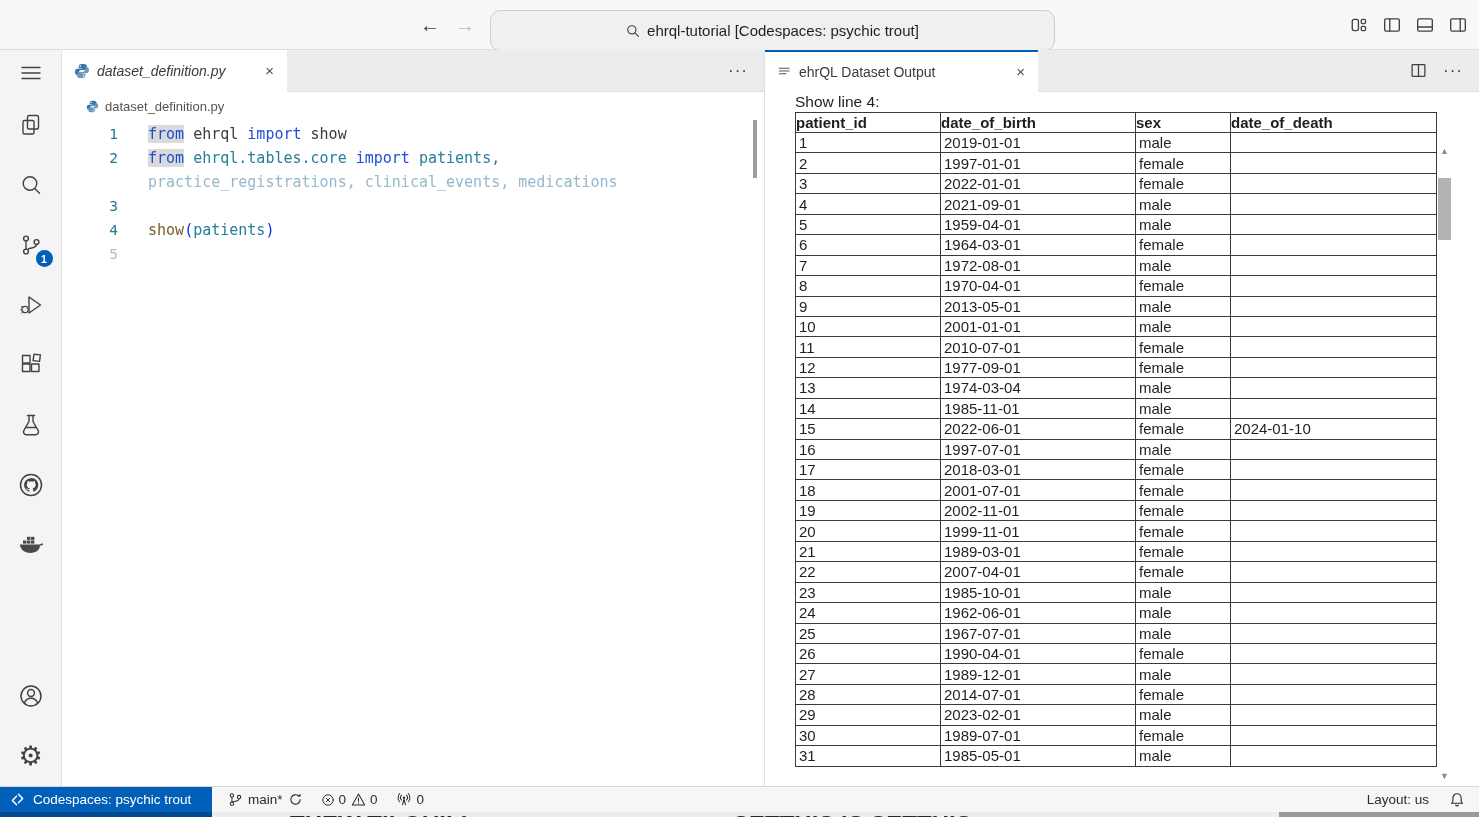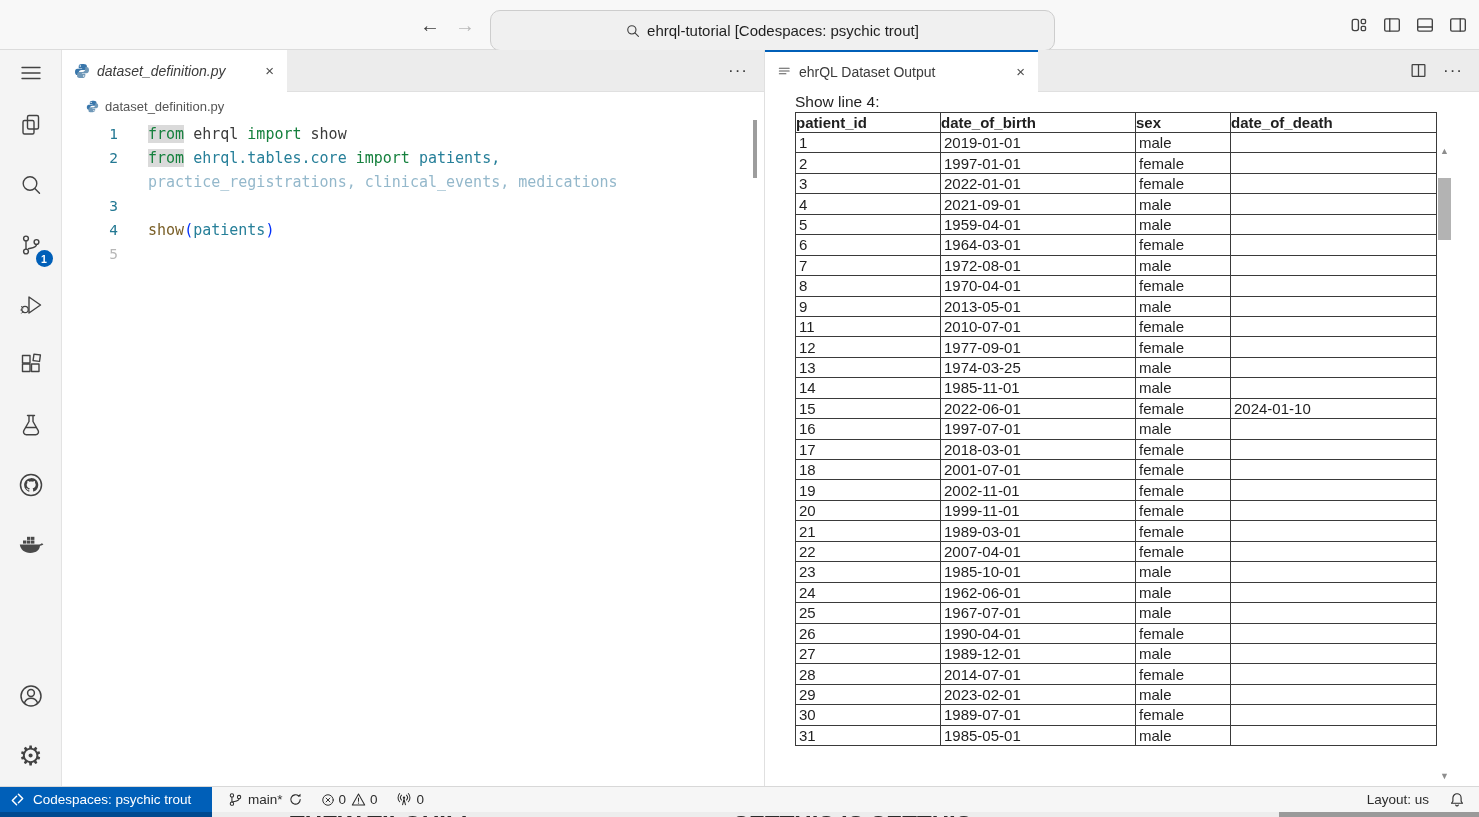--- a/index.html
+++ b/index.html
@@ -62,21 +62,21 @@
   .breadcrumb { height:28px; display:flex; align-items:center; gap:6px;
     padding-left:24px; font-size:13px; color:#555; background:#fff; }
 
   
   .code { position:relative; font-family:"DejaVu Sans Mono", monospace;
     font-size:15px; padding-top:2px; }
   .code-row { display:flex; height:24px; line-height:24px; white-space:pre; }
   .gutter { flex:0 0 56px; width:56px; text-align:right; color:#237893; font-size:14.5px; }
   .gutter.dim { color:#b7b7b7; }
   .code-text { padding-left:30px; }
-  .tk-kw { color:#15803d; }
+  .tk-kw { color:#1d4ed8; }
   .tk-hl { background:#dadada; }
   .tk-pl { color:#3b3b3b; }
   .tk-ty { color:#267f99; }
   .tk-fd { color:#94b8cb; }
   .tk-fn { color:#795e26; }
   .tk-pr { color:#0431fa; }
   .editor-scrollthumb { position:absolute; right:7px; top:70px; width:4px; height:58px;
     background:#9d9d9d; }
 
   
@@ -378,34 +378,40 @@
                 <td>female</td>
                 <td></td>
               </tr>
               <tr>
                 <td>9</td>
                 <td>2013-05-01</td>
                 <td>male</td>
                 <td></td>
               </tr>
               <tr>
+                <td>10</td>
+                <td>2001-01-01</td>
+                <td>male</td>
+                <td></td>
+              </tr>
+              <tr>
                 <td>11</td>
                 <td>2010-07-01</td>
                 <td>female</td>
                 <td></td>
               </tr>
               <tr>
                 <td>12</td>
                 <td>1977-09-01</td>
                 <td>female</td>
                 <td></td>
               </tr>
               <tr>
                 <td>13</td>
-                <td>1974-03-25</td>
+                <td>1974-03-04</td>
                 <td>male</td>
                 <td></td>
               </tr>
               <tr>
                 <td>14</td>
                 <td>1985-11-01</td>
                 <td>male</td>
                 <td></td>
               </tr>
               <tr>

